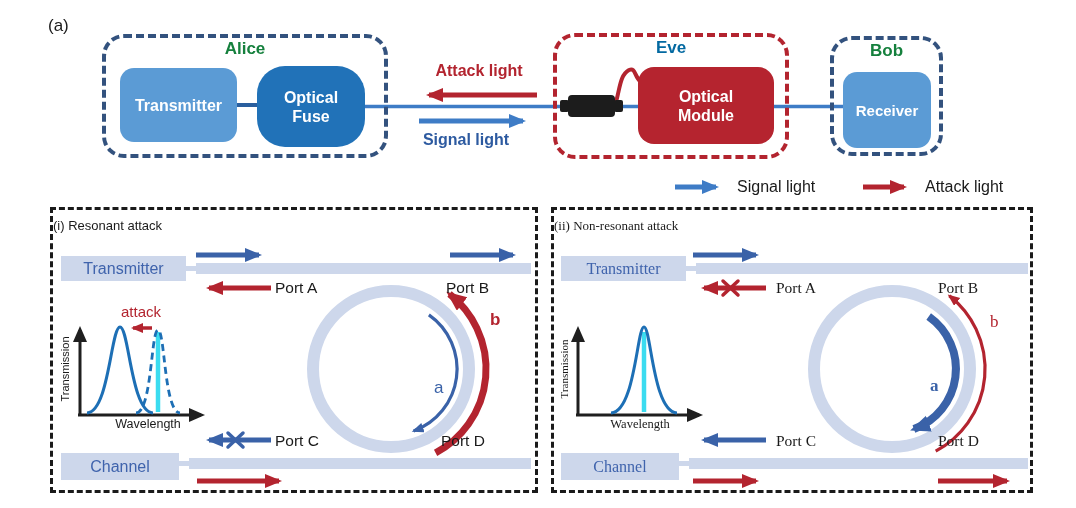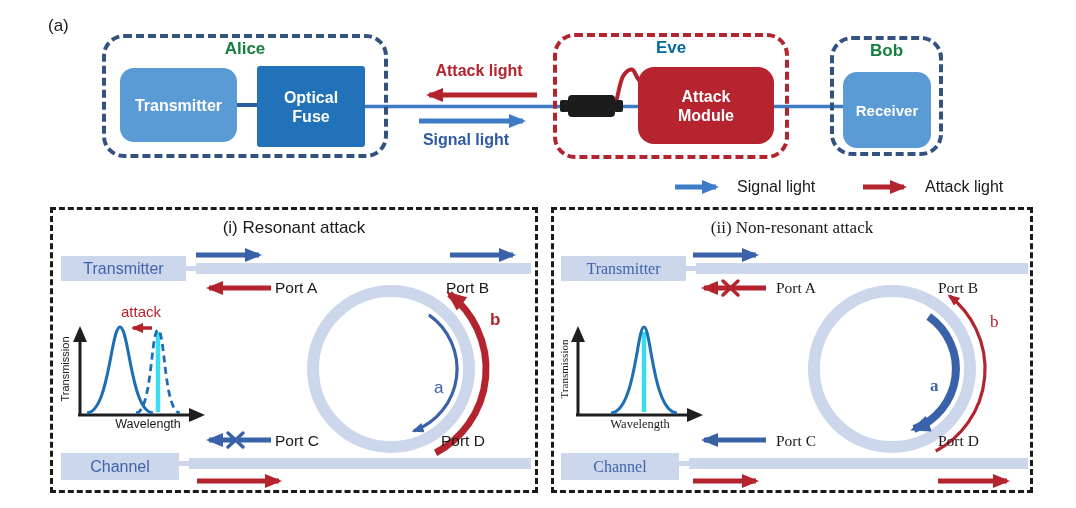--- a/index.html
+++ b/index.html
@@ -22,21 +22,21 @@
   .red-box   { background:#b5242f; border-radius:16px; }
   .wrap-70 { display:block; width:74px; }
   .wrap-90 { display:block; width:92px; }
   .flow-label { position:absolute; font-weight:bold; font-size:16px; text-align:center; }
   .attack-c { color:#b3242f; } .signal-c { color:#2d5aa0; }
   .connector-body { position:absolute; background:#1c1c1c; border-radius:4px; }
   .legend-label { position:absolute; font-size:16px; color:#1a1a1a; }
 
   
   .panel { position:absolute; top:207px; height:286px; border:3px dashed #1a1a1a; }
-  .panel-title { position:absolute; left:0; right:0; top:8px; text-align:center; font-size:17px; color:#1a1a1a; }
+  .panel-title { position:absolute; left:0; right:0; top:8px; text-align:left; font-size:13px; color:#1a1a1a; }
   .io-label { position:absolute; background:#cdd7eb; color:#3f63ac; font-size:16px;
               display:flex; align-items:center; justify-content:center; }
   .bus { position:absolute; background:#cdd7eb; }
   .port { position:absolute; font-size:15.5px; color:#1a1a1a; white-space:nowrap; }
   .mode { position:absolute; font-size:17px; }
   .mode-a-c { color:#3a62a8; } .mode-b-c { color:#b3242f; }
   .bold { font-weight:bold; }
   .shift-label { position:absolute; color:#b3242f; font-size:15px; text-align:center; }
   .ylab { position:absolute; width:88px; height:14px; text-align:center; font-size:11px;
           color:#1a1a1a; transform:rotate(-90deg); }
@@ -89,35 +89,35 @@
     <line x1="675" y1="187" x2="716" y2="187" stroke="#3e7cc6" stroke-width="5" marker-end="url(#mBlue5)"></line>
     <line x1="863" y1="187" x2="904" y2="187" stroke="#b3242f" stroke-width="5" marker-end="url(#mRed5)"></line>
   </svg>
 
   <div class="dashed-box alice-box" style="left:102px; top:34px; width:286px; height:124px;">
     <div class="party-title navy-t">Alice</div>
   </div>
   <div class="solid-box lite-blue" style="left:120px; top:68px; width:117px; height:74px;">
     <span>Transmitter</span>
   </div>
-  <div class="solid-box dark-blue" style="left:257px; top:66px; width:108px; height:81px;">
+  <div class="solid-box dark-blue" style="left:257px; top:66px; width:108px; height:81px;border-radius:28px;">
     <span class="wrap-70">Optical Fuse</span>
   </div>
 
   <div class="flow-label attack-c" style="left:413px; top:62px; width:132px;">Attack light</div>
   <div class="flow-label signal-c" style="left:405px; top:131px; width:122px;">Signal light</div>
 
   <div class="dashed-box eve-box" style="left:553px; top:33px; width:236px; height:126px;">
     <div class="party-title red-t">Eve</div>
   </div>
   <div class="connector-body" style="left:560px; top:100px; width:9px; height:12px; border-radius:2px;"></div>
   <div class="connector-body" style="left:614px; top:100px; width:9px; height:12px; border-radius:2px;"></div>
   <div class="connector-body" style="left:568px; top:95px; width:47px; height:22px;"></div>
   <div class="solid-box red-box" style="left:638px; top:67px; width:136px; height:77px;">
-    <span class="wrap-90">Attack Module</span>
+    <span class="wrap-90">Optical Module</span>
   </div>
 
   <div class="dashed-box bob-box" style="left:830px; top:36px; width:113px; height:120px;">
     <div class="party-title navy-t">Bob</div>
   </div>
   <div class="solid-box lite-blue" style="left:843px; top:72px; width:88px; height:76px; font-size:15px;">
     <span>Receiver</span>
   </div>
 
   <div class="legend-label" style="left:737px; top:178px;">Signal light</div>

